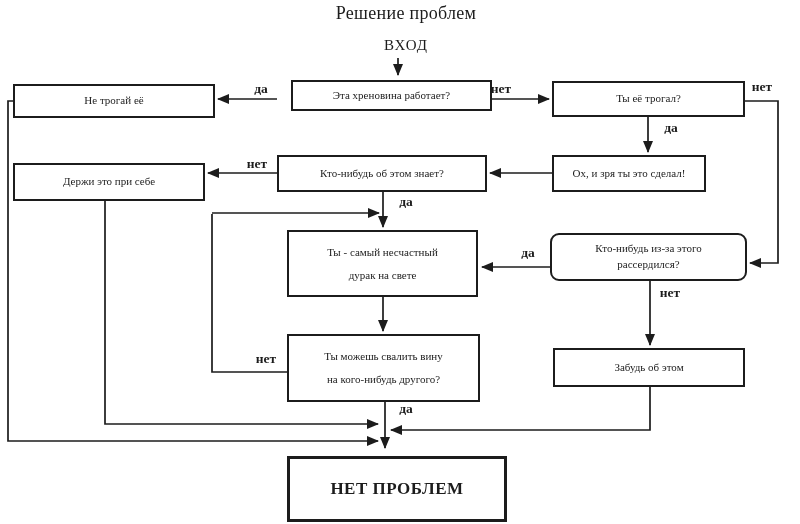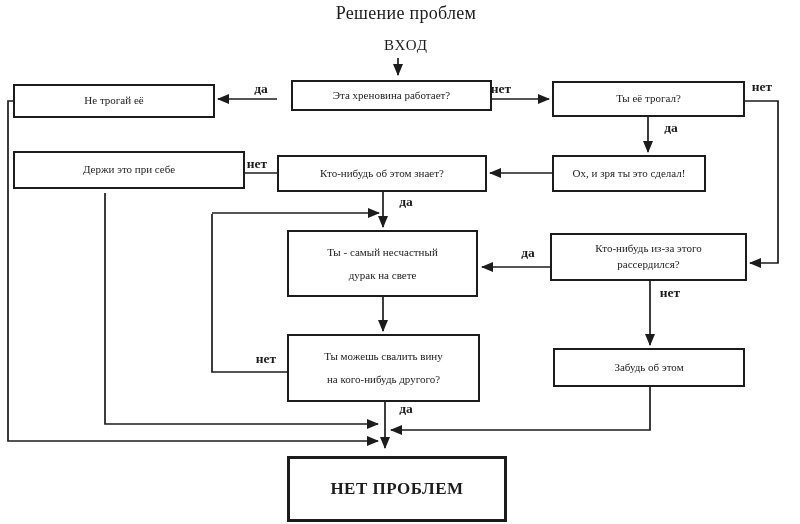--- a/index.html
+++ b/index.html
@@ -15,21 +15,21 @@
     position:absolute;transform:translateX(-50%);font-size:15px;letter-spacing:1px;
     white-space:nowrap;
   }
   .wires{position:absolute;left:0;top:0;}
   .node{
     position:absolute;box-sizing:border-box;border:2px solid #1c1c1c;background:#ffffff;
     display:flex;flex-direction:column;align-items:center;justify-content:center;
     text-align:center;font-size:11px;line-height:1.25;padding:1px 4px;white-space:nowrap;
   }
   .node.tall{line-height:2.05;}
-  .node.semitall{line-height:1.45;}
+  .node.semitall{line-height:1.45;border-radius:9px;}
   .node.final{border-width:3px;font-weight:bold;font-size:17px;line-height:1.85;letter-spacing:.5px;}
   .elabel{
     position:absolute;transform:translate(-50%,-50%);font-size:13.5px;font-weight:bold;
     white-space:nowrap;
   }
 </style>
 </head>
 <body>
 
 <div class="canvas">
@@ -64,21 +64,21 @@
       <path d="M650,387 L650,430 L391,430" marker-end="url(#ah)"></path>
     </g>
   </svg>
 
   <div class="node" style="left:291px;top:80px;width:201px;height:31px">Эта хреновина работает?</div>
 
   <div class="node" style="left:13px;top:84px;width:202px;height:34px">Не трогай её</div>
 
   <div class="node" style="left:552px;top:81px;width:193px;height:36px">Ты её трогал?</div>
 
-  <div class="node" style="left:13px;top:151px;width:232px;height:38px">Держи это при себе</div>
+  <div class="node" style="left:13px;top:163px;width:192px;height:38px">Держи это при себе</div>
 
   <div class="node" style="left:277px;top:155px;width:210px;height:37px">Кто-нибудь об этом знает?</div>
 
   <div class="node" style="left:552px;top:155px;width:154px;height:37px">Ох, и зря ты это сделал!</div>
 
   <div class="node tall" style="left:287px;top:230px;width:191px;height:67px">
     <span>Ты - самый несчастный</span>
     <span>дурак на свете</span>
   </div>
 

